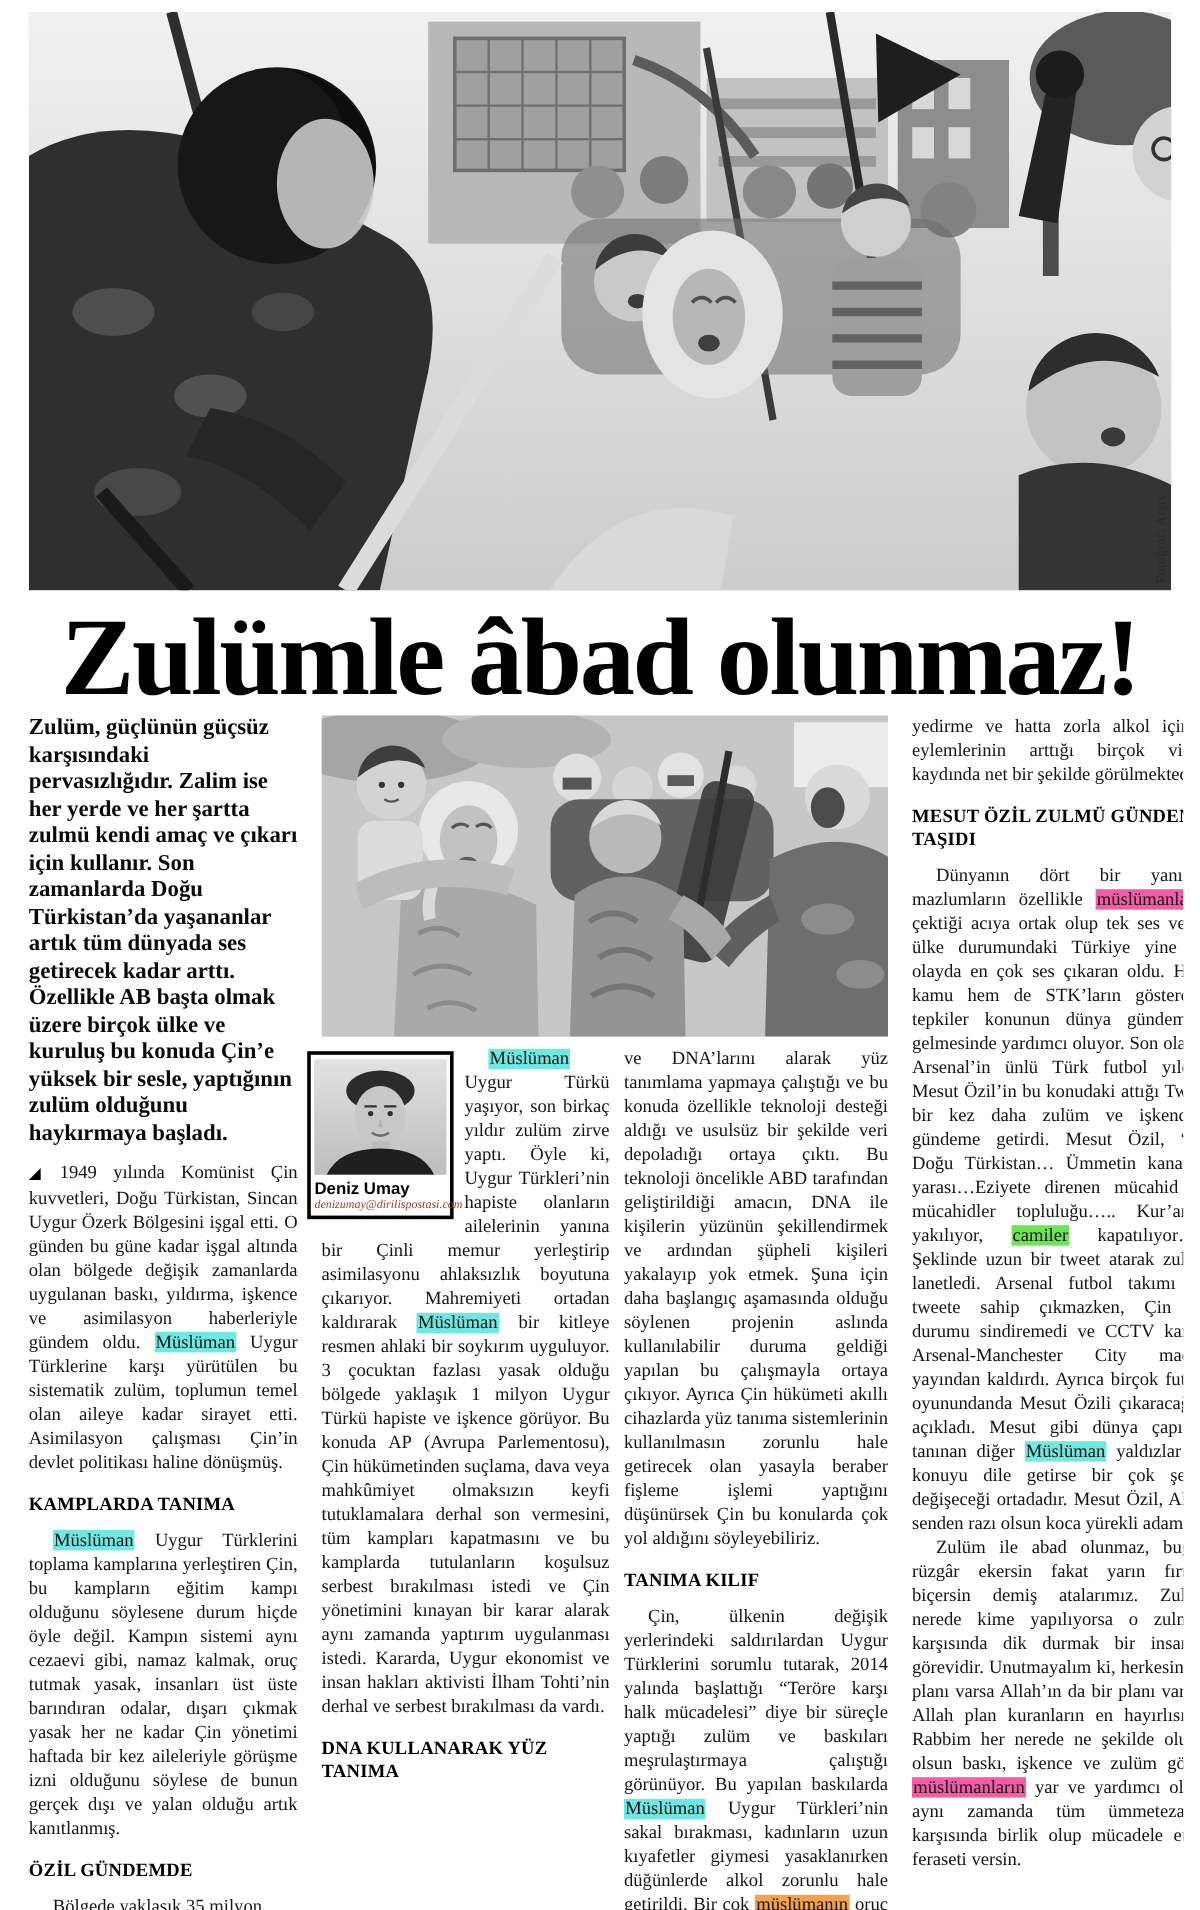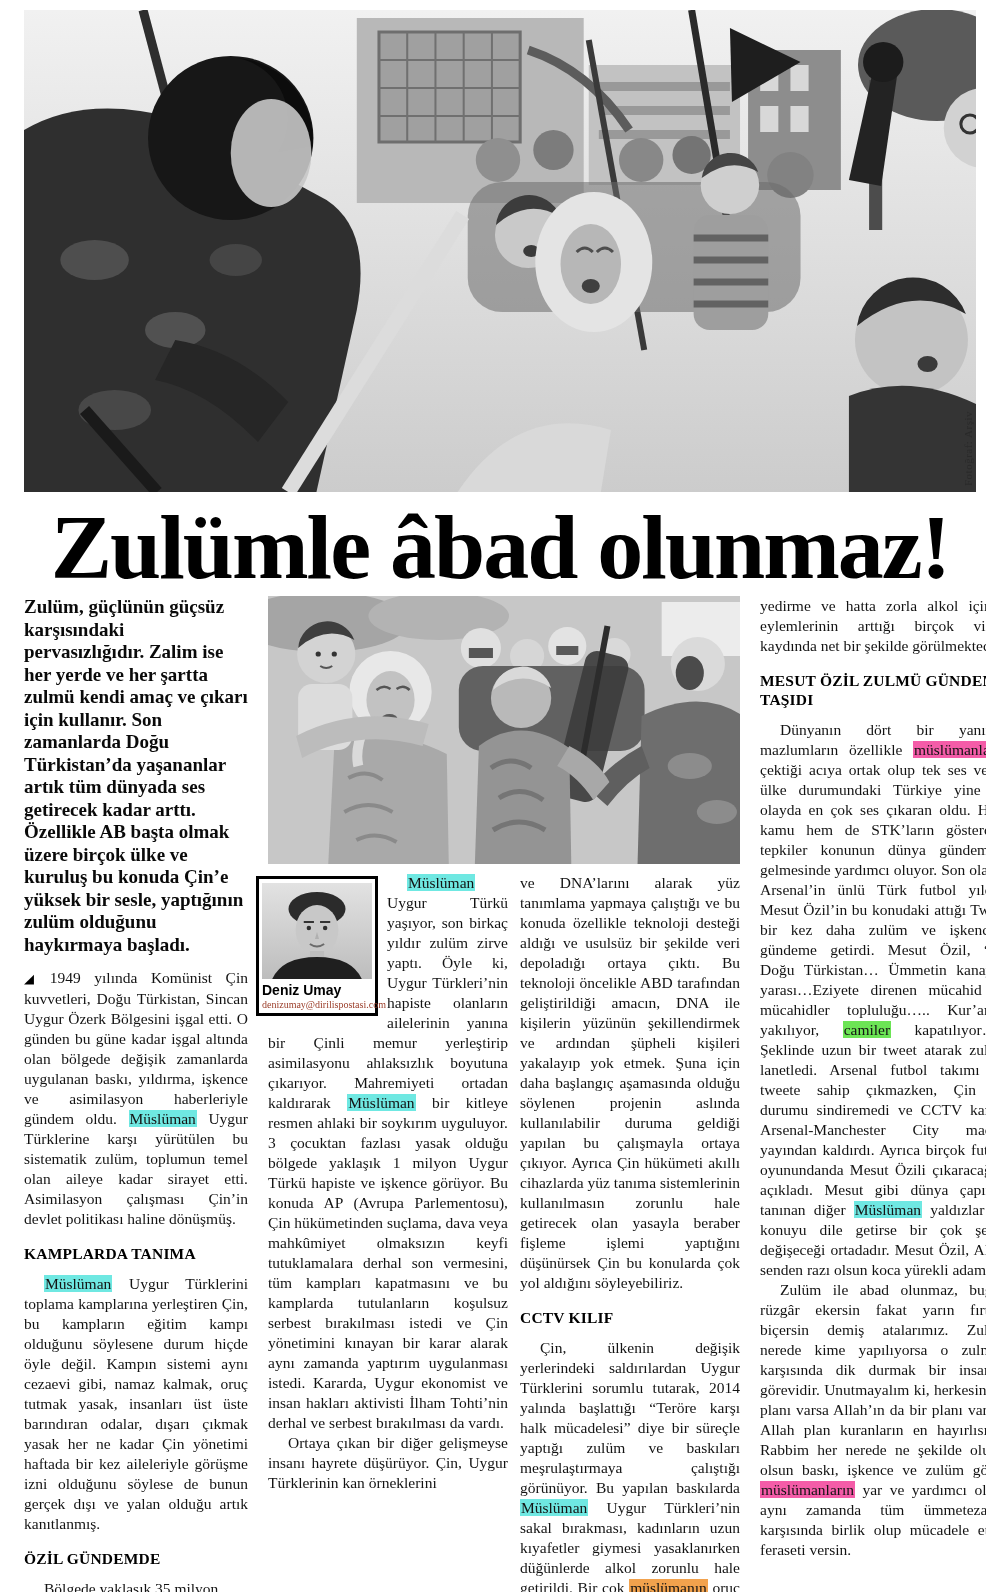--- a/index.html
+++ b/index.html
@@ -61,20 +61,21 @@
   }
   .author-photo { width:100%; height:96px; background:#cfcfcf; }
   .author-photo svg { display:block; width:100%; height:100%; }
   .author-name {
     font-family:"Liberation Sans", sans-serif; font-weight:bold;
     font-size:14px; text-align:left; margin-top:3px; color:#000;
   }
   .author-email {
     font-size:10px; text-align:right; color:#9a3c28; margin-top:1px;
     font-family:"Liberation Serif", serif;
+    font-style:italic;
   }
 </style>
 </head>
 <body>
 
 <div class="page">
 
   <div class="photo top-photo">
     <svg viewBox="0 0 944 482" preserveAspectRatio="none">
       <defs>
@@ -245,26 +246,26 @@
                 <path d="M54 49 l2 7 h-4 Z" fill="#b0b0b0"></path>
                 <path d="M47 61 q7 5 14 0" stroke="#6b6b6b" stroke-width="2" fill="none"></path>
                 <rect x="47" y="68" width="14" height="10" fill="#bdbdbd"></rect>
                 <path d="M10 96 q10 -22 44 -22 q34 0 44 22 Z" fill="#1f1f1f"></path>
               </svg>
             </div>
             <div class="author-name">Deniz Umay</div>
             <div class="author-email">denizumay@dirilispostasi.com</div>
           </div>
           <p class="body"><span class="hl" style="background: rgb(111, 232, 226);">Müslüman</span><span> Uygur Türkü yaşıyor, son birkaç yıldır zulüm zirve yaptı. Öyle ki, Uygur Türkleri’nin hapiste olanların ailelerinin yanına bir Çinli memur yerleştirip asimilasyonu ahlaksızlık boyutuna çıkarıyor. Mahremiyeti ortadan kaldırarak </span><span class="hl" style="background: rgb(111, 232, 226);">Müslüman</span><span> bir kitleye resmen ahlaki bir soykırım uyguluyor. 3 çocuktan fazlası yasak olduğu bölgede yaklaşık 1 milyon Uygur Türkü hapiste ve işkence görüyor. Bu konuda AP (Avrupa Parlementosu), Çin hükümetinden suçlama, dava veya mahkûmiyet olmaksızın keyfi tutuklamalara derhal son vermesini, tüm kampları kapatmasını ve bu kamplarda tutulanların koşulsuz serbest bırakılması istedi ve Çin yönetimini kınayan bir karar alarak aynı zamanda yaptırım uygulanması istedi. Kararda, Uygur ekonomist ve insan hakları aktivisti İlham Tohti’nin derhal ve serbest bırakılması da vardı.</span></p>
-          <p class="body">Ortaya çıkan bir diğer gelişmeyse insanı hayrete düşürüyor. Çin, Uygur Türklerinin kan örneklerini</p>
+          <h3 class="sec">DNA KULLANARAK YÜZ TANIMA</h3>
         </div>
 
         <div class="col3">
           <p class="body no-indent">ve DNA’larını alarak yüz tanımlama yapmaya çalıştığı ve bu konuda özellikle teknoloji desteği aldığı ve usulsüz bir şekilde veri depoladığı ortaya çıktı. Bu teknoloji öncelikle ABD tarafından geliştirildiği amacın, DNA ile kişilerin yüzünün şekillendirmek ve ardından şüpheli kişileri yakalayıp yok etmek. Şuna için daha başlangıç aşamasında olduğu söylenen projenin aslında kullanılabilir duruma geldiği yapılan bu çalışmayla ortaya çıkıyor. Ayrıca Çin hükümeti akıllı cihazlarda yüz tanıma sistemlerinin kullanılmasın zorunlu hale getirecek olan yasayla beraber fişleme işlemi yaptığını düşünürsek Çin bu konularda çok yol aldığını söyleyebiliriz.</p>
-          <h3 class="sec">CCTV KILIF</h3>
+          <h3 class="sec">TANIMA KILIF</h3>
           <p class="body"><span>Çin, ülkenin değişik yerlerindeki saldırılardan Uygur Türklerini sorumlu tutarak, 2014 yalında başlattığı “Teröre karşı halk mücadelesi” diye bir süreçle yaptığı zulüm ve baskıları meşrulaştırmaya çalıştığı görünüyor. Bu yapılan baskılarda </span><span class="hl" style="background: rgb(111, 232, 226);">Müslüman</span><span> Uygur Türkleri’nin sakal bırakması, kadınların uzun kıyafetler giymesi yasaklanırken düğünlerde alkol zorunlu hale getirildi. Bir çok </span><span class="hl" style="background: rgb(242, 162, 77);">müslümanın</span><span> oruç tutmalarını engellemek maksadıyla yemek</span></p>
         </div>
       </div>
     </div>
 
     <div class="col4">
       <p class="body no-indent">yedirme ve hatta zorla alkol içirme eylemlerinin arttığı birçok video kaydında net bir şekilde görülmektedir.</p>
       <h3 class="sec">MESUT ÖZİL ZULMÜ GÜNDEME TAŞIDI</h3>
       <p class="body"><span>Dünyanın dört bir yanında mazlumların özellikle </span><span class="hl" style="background: rgb(244, 92, 168);">müslümanların</span><span> çektiği acıya ortak olup tek ses veren ülke durumundaki Türkiye yine bu olayda en çok ses çıkaran oldu. Hem kamu hem de STK’ların gösterdiği tepkiler konunun dünya gündemine gelmesinde yardımcı oluyor. Son olarak Arsenal’in ünlü Türk futbol yıldızı Mesut Özil’in bu konudaki attığı Tweet bir kez daha zulüm ve işkenceyi gündeme getirdi. Mesut Özil, “Ey Doğu Türkistan… Ümmetin kanayan yarası…Eziyete direnen mücahid ve mücahidler topluluğu….. Kur’anlar yakılıyor, </span><span class="hl" style="background: rgb(108, 228, 85);">camiler</span><span> kapatılıyor….” Şeklinde uzun bir tweet atarak zulmü lanetledi. Arsenal futbol takımı bu tweete sahip çıkmazken, Çin bu durumu sindiremedi ve CCTV kanalı Arsenal-Manchester City maçını yayından kaldırdı. Ayrıca birçok futbol oyunundanda Mesut Özili çıkaracağını açıkladı. Mesut gibi dünya çapında tanınan diğer </span><span class="hl" style="background: rgb(111, 232, 226);">Müslüman</span><span> yaldızlar bu konuyu dile getirse bir çok şeyin değişeceği ortadadır. Mesut Özil, Allah senden razı olsun koca yürekli adam.</span></p>
       <p class="body"><span>Zulüm ile abad olunmaz, bugün rüzgâr ekersin fakat yarın fırtına biçersin demiş atalarımız. Zulüm nerede kime yapılıyorsa o zulmün karşısında dik durmak bir insanlık görevidir. Unutmayalım ki, herkesin bir planı varsa Allah’ın da bir planı vardır. Allah plan kuranların en hayırlısıdır. Rabbim her nerede ne şekilde olursa olsun baskı, işkence ve zulüm gören </span><span class="hl" style="background: rgb(244, 92, 168);">müslümanların</span><span> yar ve yardımcı olsun aynı zamanda tüm ümmetezalim karşısında birlik olup mücadele etme feraseti versin.</span></p>

